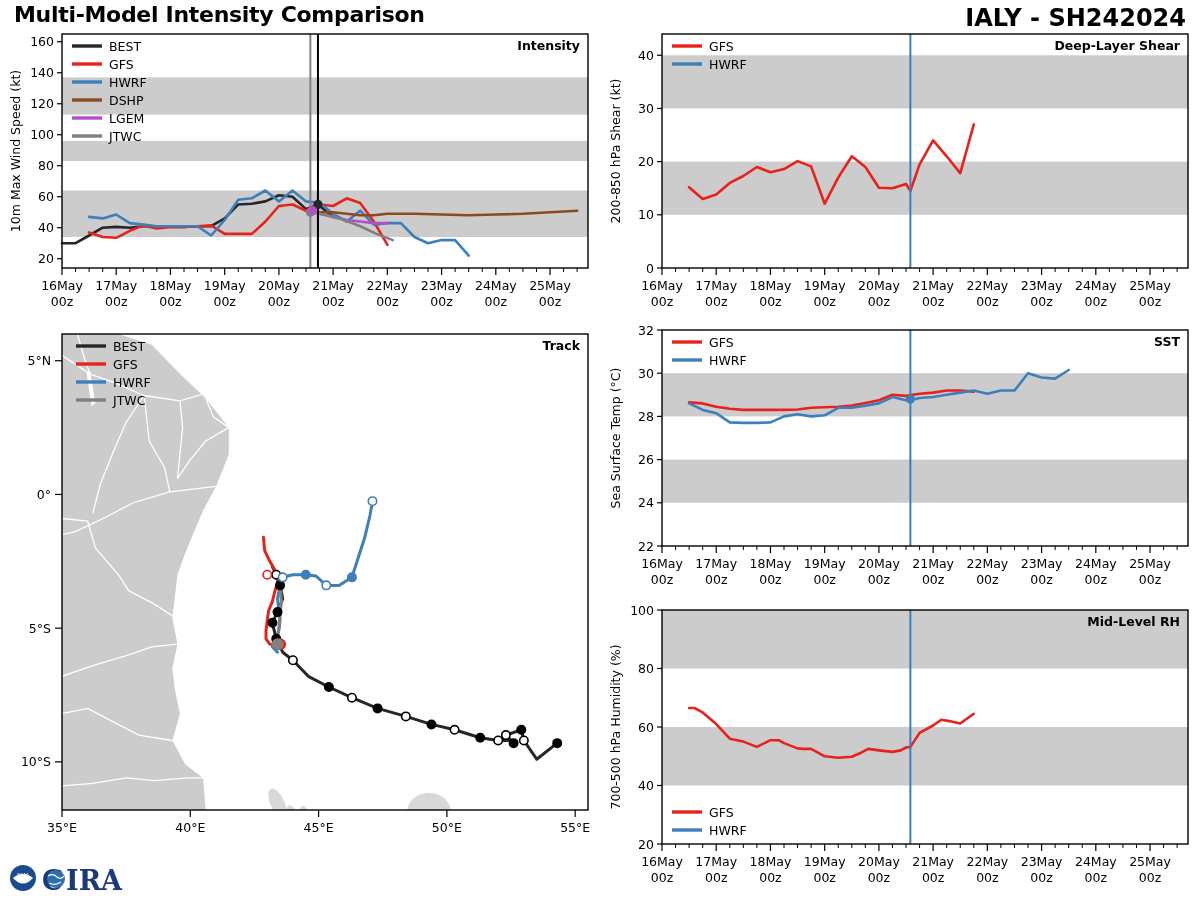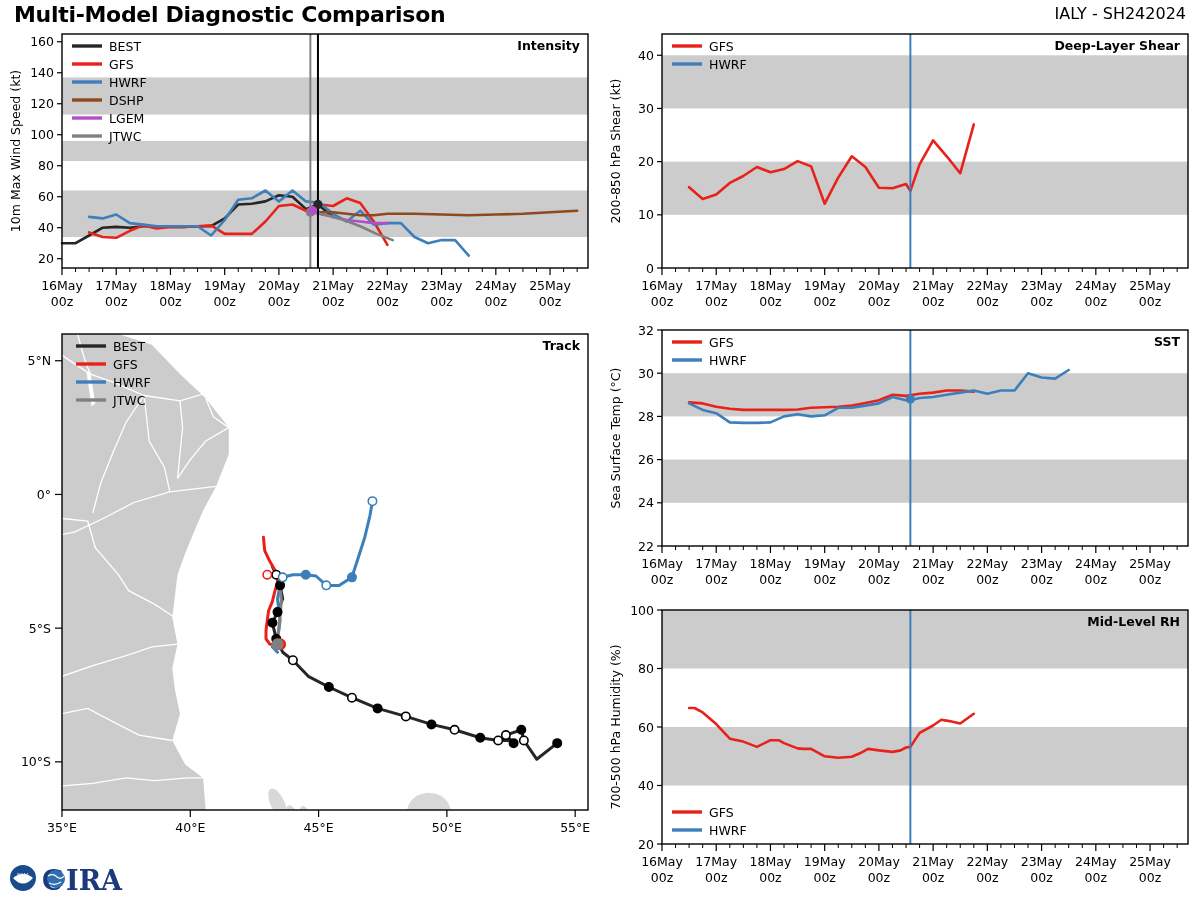--- a/index.html
+++ b/index.html
@@ -1,36 +1,36 @@
 <!DOCTYPE html>
 <html><head>
 <meta charset="utf-8">
 <style>
   html,body{margin:0;padding:0;background:#ffffff;}
   body{width:1200px;height:900px;position:relative;font-family:"DejaVu Sans","Liberation Sans",sans-serif;color:#000;overflow:hidden;}
   .abs{position:absolute;}
   #title-left{left:14px;top:2px;font-size:22px;font-weight:bold;letter-spacing:-0.3px;}
-  #title-right{right:14px;top:4px;font-size:16px;font-weight:normal;letter-spacing:0px;}
+  #title-right{right:14px;top:4px;font-size:24px;font-weight:bold;letter-spacing:0px;}
   svg{display:block;}
   .panel-title{font-size:12.5px;font-weight:bold;}
   .axlab{font-size:12.5px;fill:#000;}
   .ticklab{font-size:12.5px;fill:#000;}
   .legtxt{font-size:12.5px;fill:#000;}
   .frame{fill:none;stroke:#000;stroke-width:1.4;}
   .band{fill:#cccccc;}
   .tick{stroke:#000;stroke-width:1.2;}
   .mtick{stroke:#000;stroke-width:1.0;}
   .ser{fill:none;stroke-linejoin:round;stroke-linecap:round;}
   .vline{stroke-width:2;}
   #logo{left:8px;top:858px;width:120px;height:40px;}
 </style>
 </head>
 <body>
 
-<div class="abs" id="title-left">Multi-Model Diagnostic Comparison</div>
+<div class="abs" id="title-left">Multi-Model Intensity Comparison</div>
 <div class="abs" id="title-right">IALY - SH242024</div>
 
 <svg class="abs" id="svg-intensity" style="left:0px;top:24px;" width="600" height="300">
     <g>
       <rect x="62" y="166.5165562913907" width="526" height="46.49006622516558" class="band"></rect>
       <rect x="62" y="116.9271523178808" width="526" height="20.145695364238406" class="band"></rect>
       <rect x="62" y="53.39072847682118" width="526" height="37.192052980132445" class="band"></rect>
       <path d="M62.0 219.2 L75.6 219.2 L89.1 211.5 L102.7 203.7 L116.2 202.9 L129.8 203.7 L143.3 202.2 L156.9 202.2 L170.5 202.9 L184.0 202.9 L197.6 202.2 L211.1 202.2 L224.7 194.4 L238.2 180.5 L251.8 179.7 L265.4 177.4 L278.9 171.2 L292.5 172.7 L306.0 185.1 L318.0 180.5 L333.1 192.9 " class="ser" stroke="#262626" stroke-width="2.6"></path>
       <path d="M89.1 208.4 L102.7 213.0 L116.2 213.8 L129.8 206.8 L143.3 201.4 L156.9 204.5 L170.5 202.9 L184.0 202.9 L197.6 202.2 L211.1 201.4 L224.7 209.9 L238.2 209.9 L251.8 209.9 L265.4 197.5 L278.9 182.0 L292.5 180.5 L306.0 186.7 L319.6 180.5 L333.1 182.0 L346.7 174.3 L360.2 178.9 L373.8 197.5 L387.4 220.8 " class="ser" stroke="#e8221a" stroke-width="2.6"></path>
       <path d="M89.1 192.9 L102.7 194.4 L116.2 190.5 L129.8 199.1 L143.3 200.6 L156.9 202.2 L170.5 202.2 L184.0 202.2 L197.6 202.2 L211.1 211.5 L224.7 196.0 L238.2 175.8 L251.8 174.3 L265.4 166.5 L278.9 177.4 L292.5 166.5 L306.0 177.4 L319.6 178.9 L333.1 189.8 L346.7 197.5 L360.2 186.7 L373.8 200.6 L387.4 199.1 L400.9 199.1 L414.5 213.0 L428.0 219.2 L441.6 216.1 L455.1 216.1 L468.7 231.6 " class="ser" stroke="#3d7fba" stroke-width="2.6"></path>

